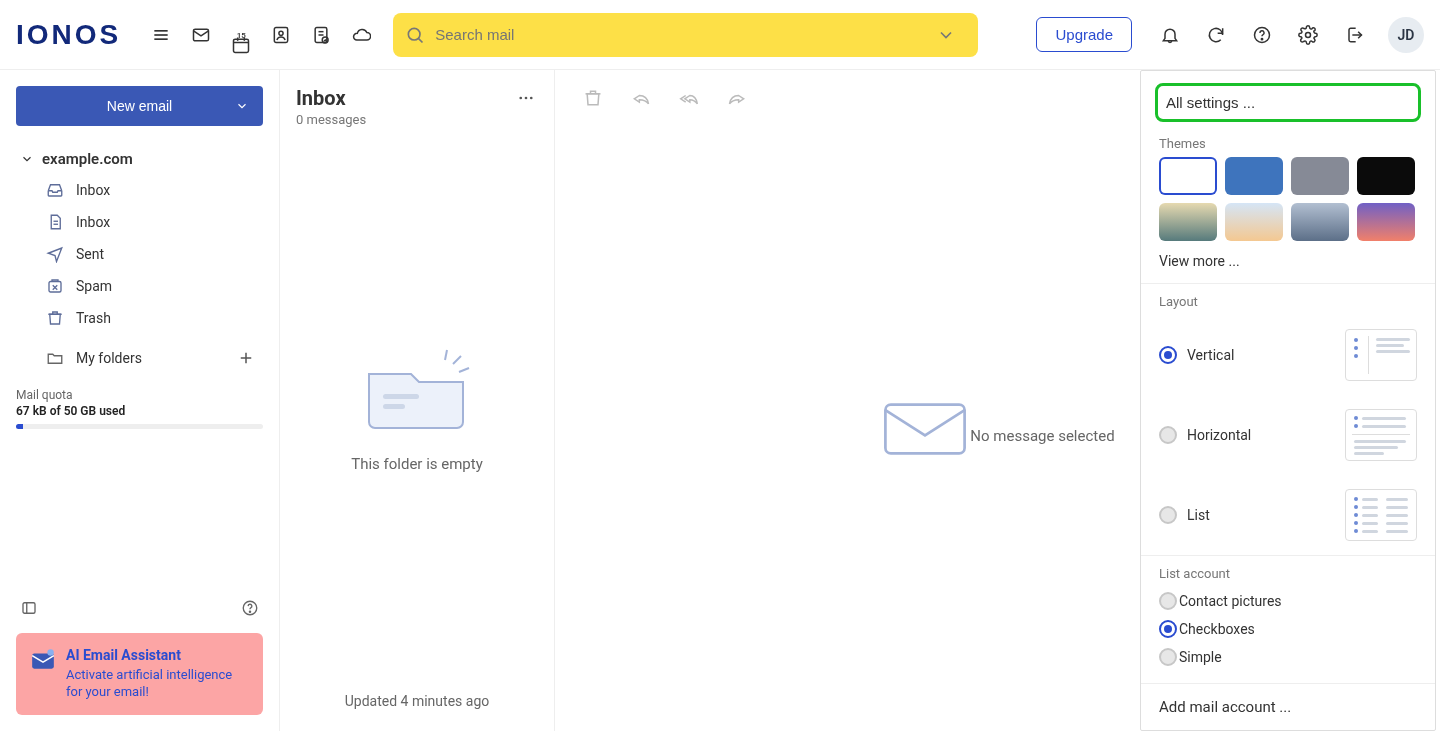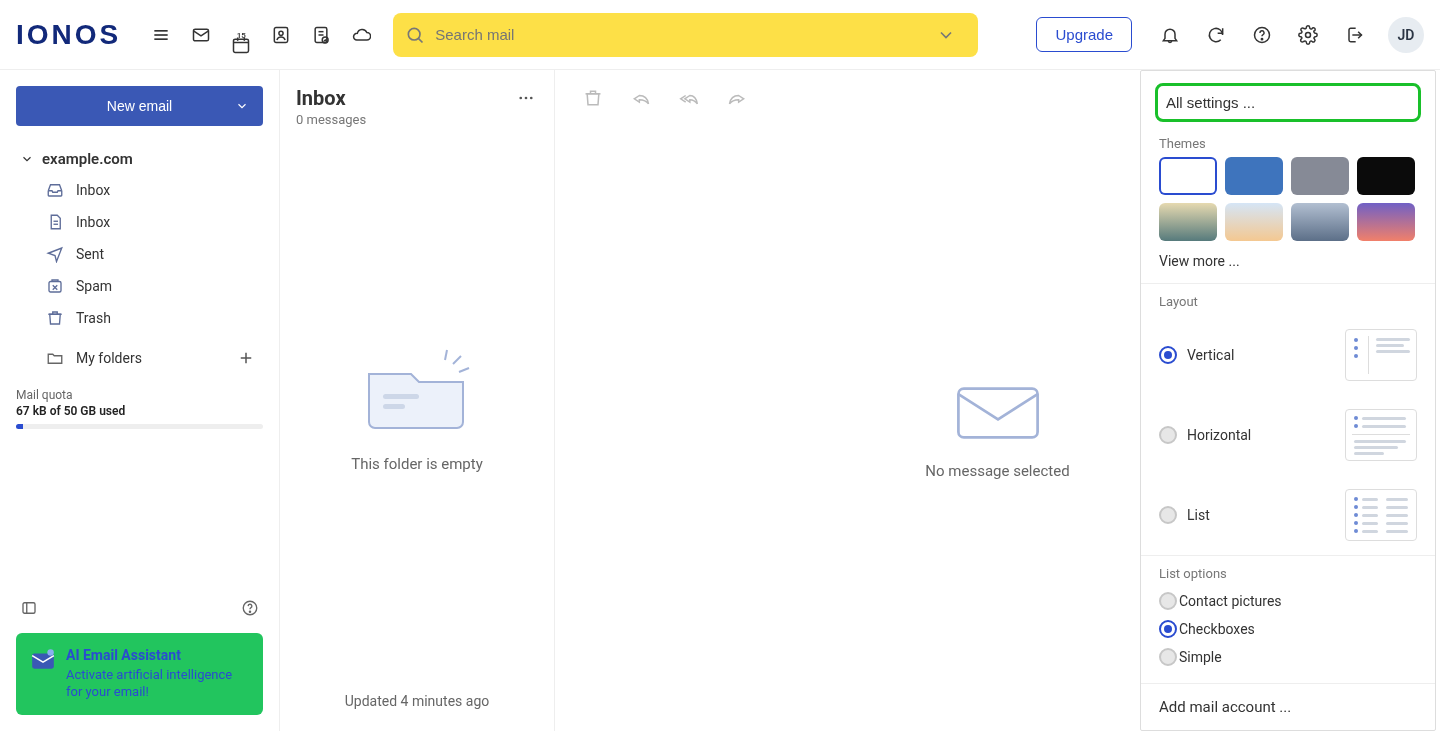--- a/index.html
+++ b/index.html
@@ -38,41 +38,41 @@
     .my-folders-row .plus { margin-left: auto; color: #555; cursor: pointer; width: 18px; height: 18px; }
     .quota-section { margin-top: 14px; }
     .quota-label { font-size: 12px; color: #666; }
     .quota-text { font-size: 12px; font-weight: 600; color: #222; margin-top: 2px; }
     .quota-bar-bg { height: 5px; background: #eee; border-radius: 3px; margin-top: 6px; overflow: hidden; }
     .quota-bar-fg { height: 100%; width: 3%; background: #2a4cd0; }
     .sidebar-bottom { margin-top: auto; display:flex; flex-direction: column; }
     .sidebar-bottom-icons { display: flex; gap: 12px; padding: 8px 4px; color: #666; align-items: center; }
     .sidebar-bottom-icons svg { width: 18px; height: 18px; cursor: pointer; }
     .help-ic { margin-left: auto; }
-    .ai-card { background: #22c55e; border-radius: 6px; padding: 14px; display: flex; gap: 10px; margin-top: 8px; cursor: pointer; }
+    .ai-card { background: #fca5a5; border-radius: 6px; padding: 14px; display: flex; gap: 10px; margin-top: 8px; cursor: pointer; }
     .ai-card-icon { flex-shrink: 0; width: 26px; height: 26px; display: flex; align-items: flex-start; }
     .ai-card-title { color: #2a4cd0; font-weight: 700; font-size: 14px; }
     .ai-card-sub { color: #2a4cd0; font-size: 13px; margin-top: 4px; line-height: 1.3; }
 
     
     .msglist { width: 275px; border-right: 1px solid #eee; display: flex; flex-direction: column; padding: 16px; position: relative; }
     .msglist-header { display: flex; align-items: flex-start; }
     .msglist-header .titles .folder-title { font-size: 20px; font-weight: 700; }
     .msglist-header .titles .count { font-size: 13px; color: #777; margin-top: 2px; }
     .msglist-header .more { margin-left: auto; color: #555; cursor: pointer; width: 24px; height: 24px; display: flex; align-items: center; justify-content: center; }
     .msglist-empty { flex: 1; display: flex; flex-direction: column; align-items: center; justify-content: center; color: #888; }
     .empty-illus svg { width: 120px; height: 90px; }
     .empty-text { margin-top: 20px; font-size: 15px; color: #666; }
     .updated-text { text-align: center; font-size: 14px; color: #666; padding: 6px 0; }
 
     
     .reader { flex: 1; position: relative; display: flex; flex-direction: column; }
     .reader-toolbar { height: 56px; display: flex; align-items: center; gap: 28px; padding: 0 28px; color: #bbb; }
     .reader-toolbar svg { width: 20px; height: 20px; }
-    .reader-empty { flex: 1; display: flex; flex-direction: column; align-items: center; justify-content: center; color: #999; }
+    .reader-empty { flex: 1; display: flex; flex-direction: row; align-items: center; justify-content: center; color: #999; }
     .reader-empty svg { width: 90px; height: 70px; color: #cdd7e8; }
     .reader-empty-text { margin-top: 14px; font-size: 15px; color: #666; }
 
     
     .settings-popover { position: absolute; top: 0; right: 4px; width: 296px; background: #fff; border: 1px solid #ddd; border-radius: 2px; box-shadow: none; height: 100%; overflow-y: auto; z-index: 100; display: flex; flex-direction: column; }
     .all-settings-wrap { padding: 12px 14px 4px 14px; }
     .all-settings-btn { width: 100%; text-align: left; background: #fff; color: #333; font-size: 15px; padding: 8px 8px; border: 3px solid #19c02a; cursor: pointer; border-radius: 8px; }
     .section-label { font-size: 13px; color: #777; padding: 10px 18px 6px 18px; }
     .themes-grid { display: flex; flex-wrap: wrap; gap: 8px; padding: 0 18px; }
     .theme-sw { width: 58px; height: 38px; border-radius: 6px; cursor: pointer; position: relative; overflow: hidden; }
@@ -423,21 +423,21 @@
               <div class="lt-line" style="left:40px;top:32px;width:22px"></div>
             <div class="lt-line" style="left:8px;top:39px;width:4px;height:4px;border-radius:2px;background:#6e8bd5"></div>
               <div class="lt-line" style="left:16px;top:40px;width:16px"></div>
               <div class="lt-line" style="left:40px;top:40px;width:22px"></div>
           </div>
         </div>
       </div>
 
       <div class="layout-divider"></div>
 
-      <div class="section-label">List options</div>
+      <div class="section-label">List account</div>
       <div class="list-options">
         <div class="lo-row">
           <div class="radio"></div>
           <span>Contact pictures</span>
         </div>
         <div class="lo-row">
           <div class="radio selected"></div>
           <span>Checkboxes</span>
         </div>
         <div class="lo-row">

